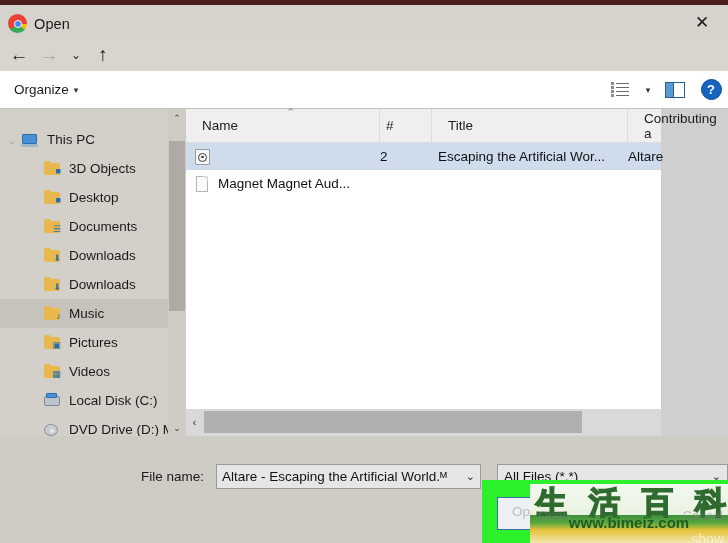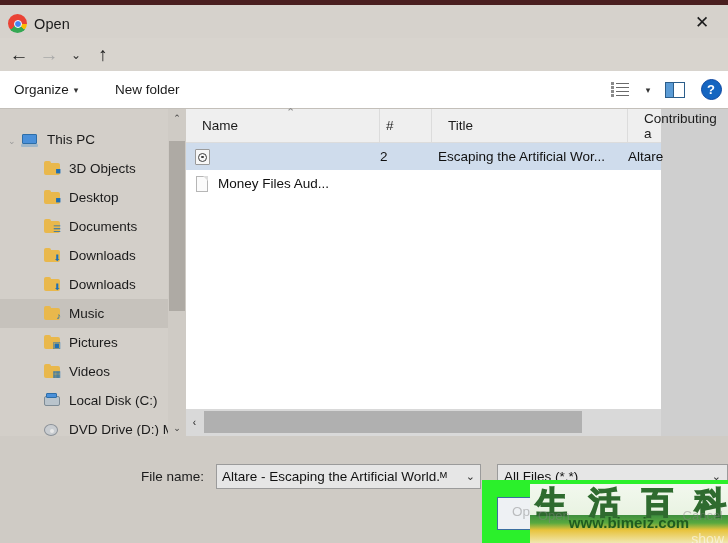--- a/index.html
+++ b/index.html
@@ -188,21 +188,20 @@
         <line x1="10.6" y1="10.6" x2="15" y2="15.4" stroke="#333" stroke-width="1.4"></line>
       </svg>
     </div>
   </div>
 
   <div class="toolbar">
     <div class="tb-item tb-organize">
       <span>Organize</span>
       <span class="tb-caret">▾</span>
     </div>
-    <div class="tb-item tb-newfolder">New folder</div>
 
     <div class="tb-right tb-view">
       <span class="viewlist">
         <i></i>
           <i></i>
           <i></i>
           <i></i>
           <u></u>
           <u></u>
           <u></u>
@@ -339,21 +338,21 @@
         <span class="r-num">2</span>
         <span class="r-title">Escaping the Artificial Wor...</span>
         <span class="r-contrib">Altare</span>
       </div>
 
       <div class="row">
         <span class="r-name">
           <span class="doc-ico">
               <span class="pg"></span>
             </span>
-          <span>Money Files Aud...</span>
+          <span>Magnet Magnet Aud...</span>
         </span>
         <span class="r-num"></span>
         <span class="r-title"></span>
         <span class="r-contrib"></span>
       </div>
     </div>
   </div>
 
   <div class="list-hscroll">
     <div class="lf">‹</div>

